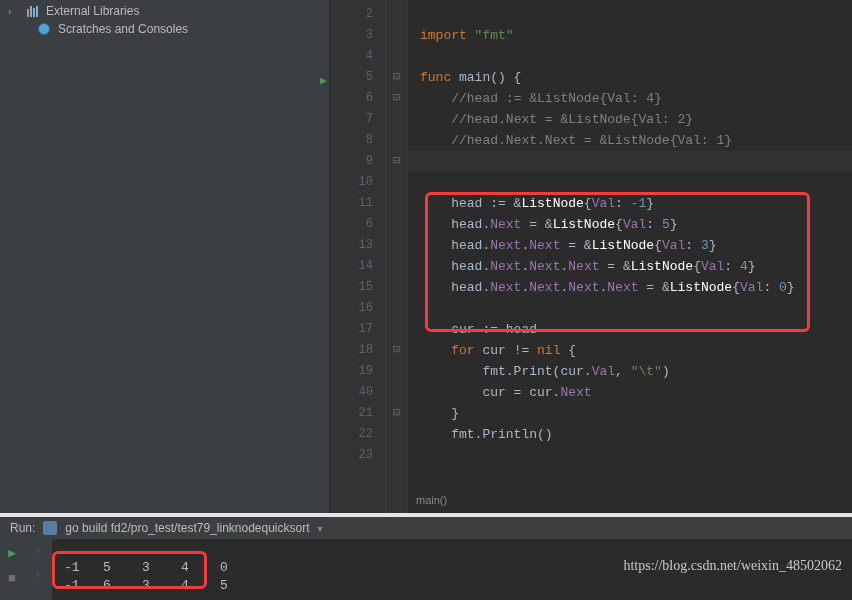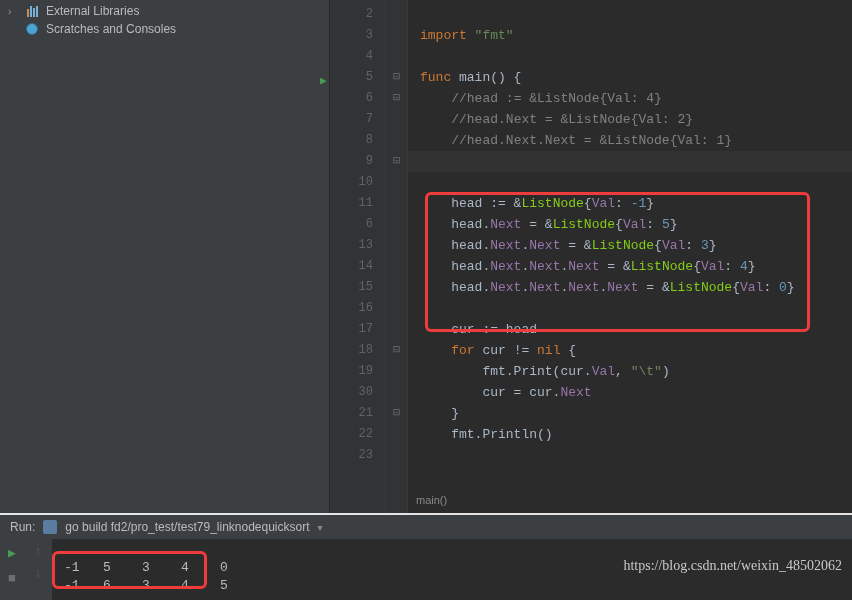--- a/index.html
+++ b/index.html
@@ -25,36 +25,36 @@
 .editor-area { flex: 1; display: flex; background: #2b2b2b; }
 .gutter { width: 56px; background: #313335; text-align: right; padding-right: 12px; color: #606366; font-size: 12px; line-height: 21px; padding-top: 4px; border-right: 1px solid #3a3a3a; }
 .gutter-line { height: 21px; position: relative; }
 .run-gutter { position: absolute; left: -10px; top: 4px; color: #499c54; font-size: 11px; }
 .fold-col { width: 22px; background: #313335; color: #606366; font-size: 12px; line-height: 21px; padding-top: 4px; text-align: center; border-right: 1px solid #3a3a3a; }
 .fold-col div { height: 21px; }
 .code { flex: 1; padding: 4px 0 0 12px; line-height: 21px; font-size: 13px; white-space: pre; position: relative; }
 .code-line { height: 21px; }
 .kw { color: #cc7832; }
 .str { color: #6a8759; }
-.type { color: #84cc16; }
+.type { color: #ffffff; }
 .num { color: #6897bb; }
 .comment { color: #808080; }
 .op { color: #a9b7c6; }
 .field { color: #9876aa; }
 .highlight-line { background: #323232; position: absolute; left: 0; right: 0; height: 21px; z-index: 0; }
 .red-box {
   position: absolute;
   border: 3px solid #f03c3c;
   border-radius: 6px;
   pointer-events: none;
 }
 .red-box-code { left: 425px; top: 192px; width: 385px; height: 140px; }
 .red-box-out { left: 52px; top: 551px; width: 155px; height: 38px; }
 .breadcrumb { position: absolute; left: 408px; top: 494px; padding: 0 8px; color: #888; font-size: 11px; height: 18px; font-family: 'Segoe UI', sans-serif; }
-.run-header { position: absolute; top: 513px; left: 0; right: 0; height: 26px; background: #3c3f41; border-top: 2px solid #e5e5e5; display: flex; align-items: center; padding-left: 10px; gap: 8px; font-family: 'Segoe UI', sans-serif; font-size: 12px; color: #bbb; }
+.run-header { position: absolute; top: 513px; left: 0; right: 0; height: 26px; background: #3c3f41; border-top: 4px solid #e5e5e5; display: flex; align-items: center; padding-left: 10px; gap: 8px; font-family: 'Segoe UI', sans-serif; font-size: 12px; color: #bbb; }
 .run-body-wrap { position: absolute; top: 539px; left: 0; right: 0; bottom: 0; display: flex; }
 .run-gutter-left { width: 24px; background: #3c3f41; display: flex; flex-direction: column; align-items: center; padding-top: 6px; gap: 10px; }
 .run-gutter-left2 { width: 28px; background: #3c3f41; display: flex; flex-direction: column; align-items: center; padding-top: 6px; gap: 8px; }
 .play-green { color: #499c54; font-size: 13px; }
 .stop-grey { color: #6e6e6e; font-size: 13px; }
 .arrow-up { color: #5a5e60; font-size: 12px; }
 .arrow-down { color: #5a5e60; font-size: 12px; }
 .run-output { flex: 1; padding: 4px 0 0 12px; line-height: 18px; font-size: 13px; white-space: pre; color: #bbb; margin-top: 16px; }
 .watermark { position: absolute; right: 10px; bottom: 26px; color: #c9c9c9; font-family: Liberation Serif, serif; font-size: 14px; }
 .caret { display: inline-block; width: 1px; height: 14px; background: #bbb; vertical-align: middle; }
@@ -70,21 +70,21 @@
       <span class="tree-icon">
           <span class="lib-icon">
             <span></span>
             <span></span>
             <span></span>
             <span></span>
           </span>
         </span>
       <span>External Libraries</span>
     </div>
-    <div class="tree-item" style="padding-left:24px">
+    <div class="tree-item" style="padding-left:36px">
       <span class="tree-icon">
           <span class="scratch-icon"></span>
         </span>
       <span>Scratches and Consoles</span>
     </div>
   </div>
 
   <div class="editor-area">
     <div class="gutter" id="gutter">
         <div class="gutter-line">2</div>
@@ -98,21 +98,21 @@
         <div class="gutter-line">10</div>
         <div class="gutter-line">11</div>
         <div class="gutter-line">6</div>
         <div class="gutter-line">13</div>
         <div class="gutter-line">14</div>
         <div class="gutter-line">15</div>
         <div class="gutter-line">16</div>
         <div class="gutter-line">17</div>
         <div class="gutter-line">18</div>
         <div class="gutter-line">19</div>
-        <div class="gutter-line">30</div>
+        <div class="gutter-line">40</div>
         <div class="gutter-line">21</div>
         <div class="gutter-line">22</div>
         <div class="gutter-line">23</div>
       </div>
     <div class="fold-col" id="foldcol">
         <div></div>
         <div></div>
         <div></div>
         <div>⊟</div>
         <div>⊟</div>

